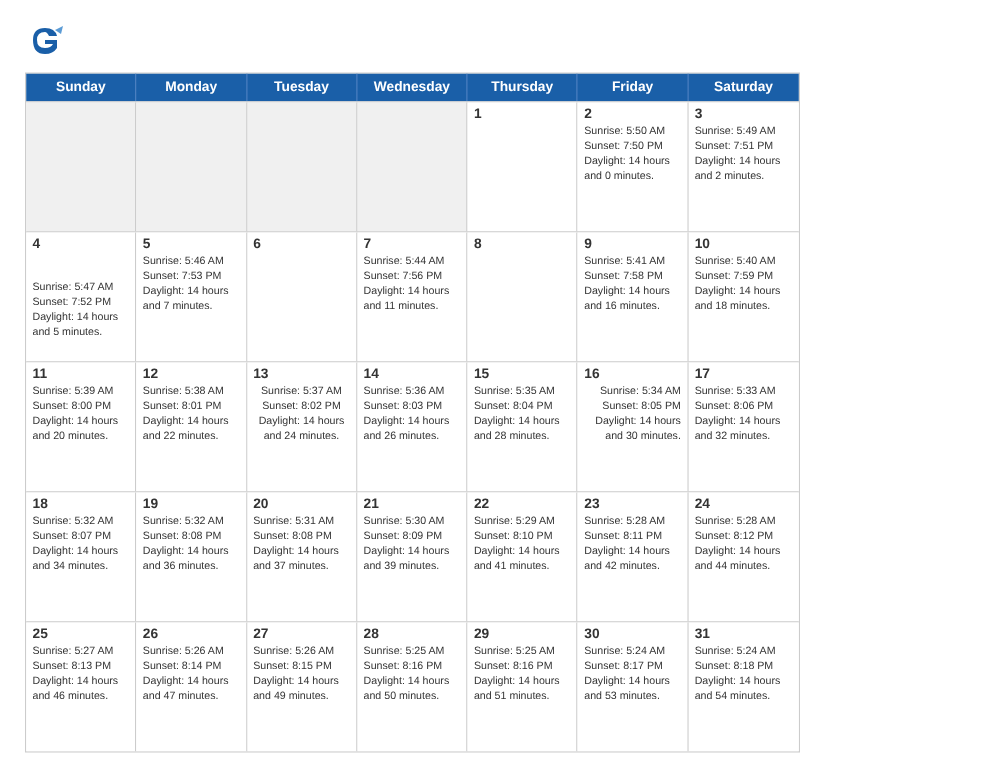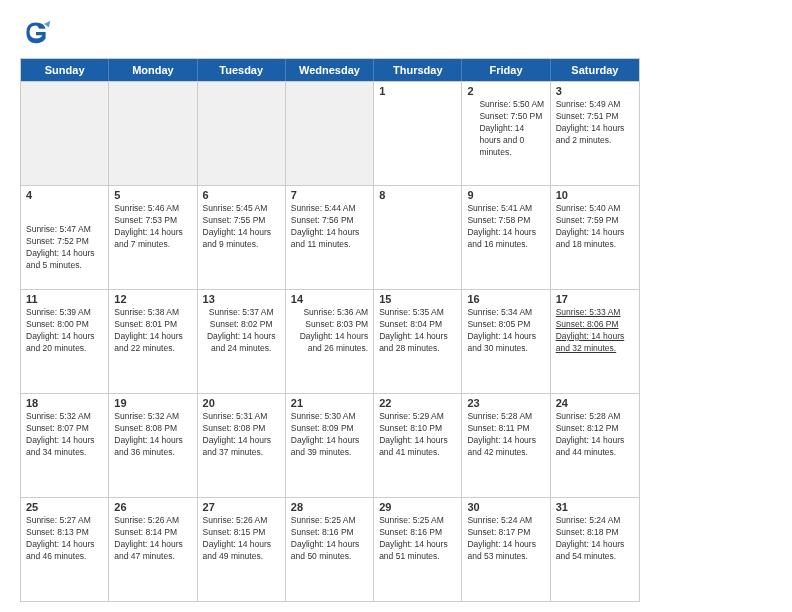--- a/index.html
+++ b/index.html
@@ -153,21 +153,21 @@
     <div class="cal-row">
           <div class="cal-cell empty" style="background: rgb(240, 240, 240);"></div>
           <div class="cal-cell empty" style="background: rgb(240, 240, 240);"></div>
           <div class="cal-cell empty" style="background: rgb(240, 240, 240);"></div>
           <div class="cal-cell empty" style="background: rgb(240, 240, 240);"></div>
           <div class="cal-cell">
             <div class="day-number">1</div>
           </div>
           <div class="cal-cell">
             <div class="day-number">2</div>
-            <div class="cell-text" style="white-space: pre-line; margin-left: 12px;">Sunrise: 5:50 AM
+            <div class="cell-text" style="white-space: pre-line;">Sunrise: 5:50 AM
 Sunset: 7:50 PM
 Daylight: 14 hours and 0 minutes.</div>
           </div>
           <div class="cal-cell">
             <div class="day-number">3</div>
             <div class="cell-text" style="white-space: pre-line;">Sunrise: 5:49 AM
 Sunset: 7:51 PM
 Daylight: 14 hours and 2 minutes.</div>
           </div>
         </div>
@@ -179,23 +179,20 @@
 Daylight: 14 hours and 5 minutes.</div>
           </div>
           <div class="cal-cell">
             <div class="day-number">5</div>
             <div class="cell-text" style="white-space: pre-line;">Sunrise: 5:46 AM
 Sunset: 7:53 PM
 Daylight: 14 hours and 7 minutes.</div>
           </div>
           <div class="cal-cell">
             <div class="day-number">6</div>
-            <div class="cell-text" style="white-space: pre-line;">Sunrise: 5:45 AM
-Sunset: 7:55 PM
-Daylight: 14 hours and 9 minutes.</div>
           </div>
           <div class="cal-cell">
             <div class="day-number">7</div>
             <div class="cell-text" style="white-space: pre-line;">Sunrise: 5:44 AM
 Sunset: 7:56 PM
 Daylight: 14 hours and 11 minutes.</div>
           </div>
           <div class="cal-cell">
             <div class="day-number">8</div>
           </div>
@@ -226,39 +223,39 @@
 Daylight: 14 hours and 22 minutes.</div>
           </div>
           <div class="cal-cell">
             <div class="day-number">13</div>
             <div class="cell-text" style="white-space: pre-line; text-align: center;">Sunrise: 5:37 AM
 Sunset: 8:02 PM
 Daylight: 14 hours and 24 minutes.</div>
           </div>
           <div class="cal-cell">
             <div class="day-number">14</div>
-            <div class="cell-text" style="white-space: pre-line; text-align: right;">Sunrise: 5:36 AM
+            <div class="cell-text" style="white-space: pre-line;">Sunrise: 5:36 AM
 Sunset: 8:03 PM
 Daylight: 14 hours and 26 minutes.</div>
           </div>
           <div class="cal-cell">
             <div class="day-number">15</div>
             <div class="cell-text" style="white-space: pre-line;">Sunrise: 5:35 AM
 Sunset: 8:04 PM
 Daylight: 14 hours and 28 minutes.</div>
           </div>
           <div class="cal-cell">
             <div class="day-number">16</div>
-            <div class="cell-text" style="white-space: pre-line;">Sunrise: 5:34 AM
+            <div class="cell-text" style="white-space: pre-line; text-align: right;">Sunrise: 5:34 AM
 Sunset: 8:05 PM
 Daylight: 14 hours and 30 minutes.</div>
           </div>
           <div class="cal-cell">
             <div class="day-number">17</div>
-            <div class="cell-text" style="white-space: pre-line; text-decoration: underline;">Sunrise: 5:33 AM
+            <div class="cell-text" style="white-space: pre-line;">Sunrise: 5:33 AM
 Sunset: 8:06 PM
 Daylight: 14 hours and 32 minutes.</div>
           </div>
         </div>
         <div class="cal-row">
           <div class="cal-cell">
             <div class="day-number">18</div>
             <div class="cell-text" style="white-space: pre-line;">Sunrise: 5:32 AM
 Sunset: 8:07 PM
 Daylight: 14 hours and 34 minutes.</div>

